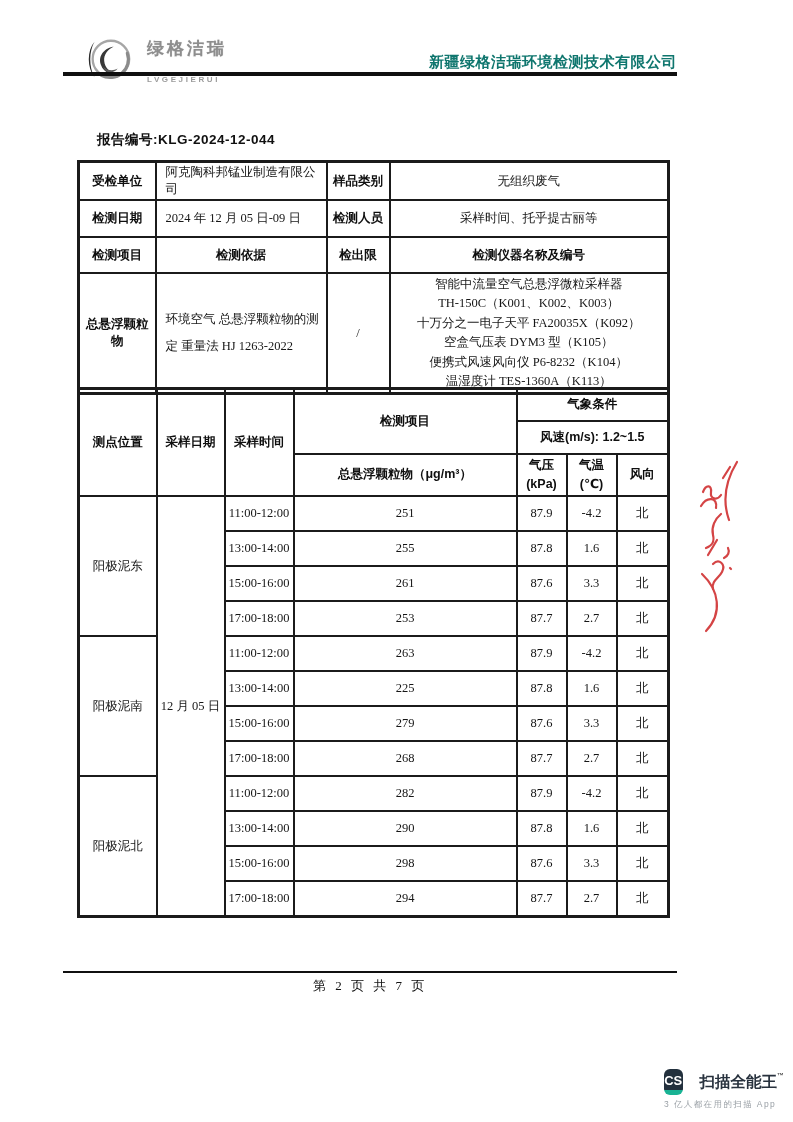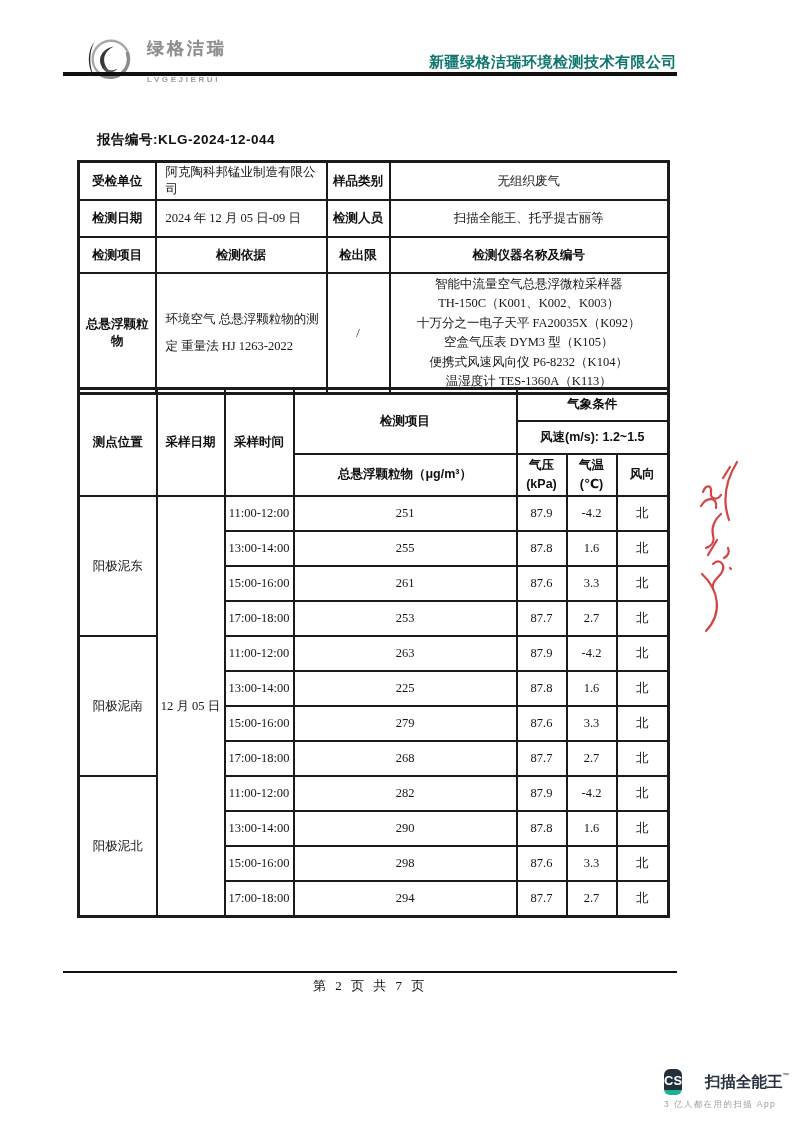--- a/index.html
+++ b/index.html
@@ -56,21 +56,21 @@
   
   .footer-rule { position:absolute; left:63px; top:971px; width:614px; height:2px; background:#101010; }
   .page-number {
     position:absolute; left:63px; top:977px; width:614px; text-align:center;
     font-size:13px; letter-spacing:3px; color:#121212;
   }
   
   .red-annotation { position:absolute; left:692px; top:456px; }
   
   .cs-watermark { position:absolute; left:664px; top:1069px; width:120px; }
-  .cs-row { display:flex; align-items:center; gap:23px; }
+  .cs-row { display:flex; align-items:center; gap:17px; }
   .cs-badge {
     width:26px; height:26px; border-radius:6px;
     background:linear-gradient(to bottom,#22303d 0 21px,#19b394 21px 26px);
     color:#fff; font-family:"Liberation Sans","DejaVu Sans",sans-serif;
     font-weight:700; font-size:13px; text-align:center; line-height:23px;
   }
   .cs-name {
     font-family:"Liberation Sans","DejaVu Sans",sans-serif; font-weight:700;
     font-size:15.5px; color:#28323e; white-space:nowrap;
   }
@@ -115,21 +115,21 @@
         <tr style="height:36px">
       <th>受检单位</th>
       <td class="ta-l">阿克陶科邦锰业制造有限公司</td>
       <th>样品类别</th>
       <td>无组织废气</td>
     </tr>
     <tr style="height:37px">
       <th>检测日期</th>
       <td class="ta-l">2024 年 12 月 05 日-09 日</td>
       <th>检测人员</th>
-      <td>扫描全能王、托乎提古丽等</td>
+      <td>采样时间、托乎提古丽等</td>
     </tr>
     <tr style="height:36px">
       <th>检测项目</th>
       <th>检测依据</th>
       <th>检出限</th>
       <th>检测仪器名称及编号</th>
     </tr>
     <tr style="height:118px">
       <th>总悬浮颗粒物</th>
       <td class="ta-l basis-cell">环境空气 总悬浮颗粒物的测定 重量法 HJ 1263-2022</td>

